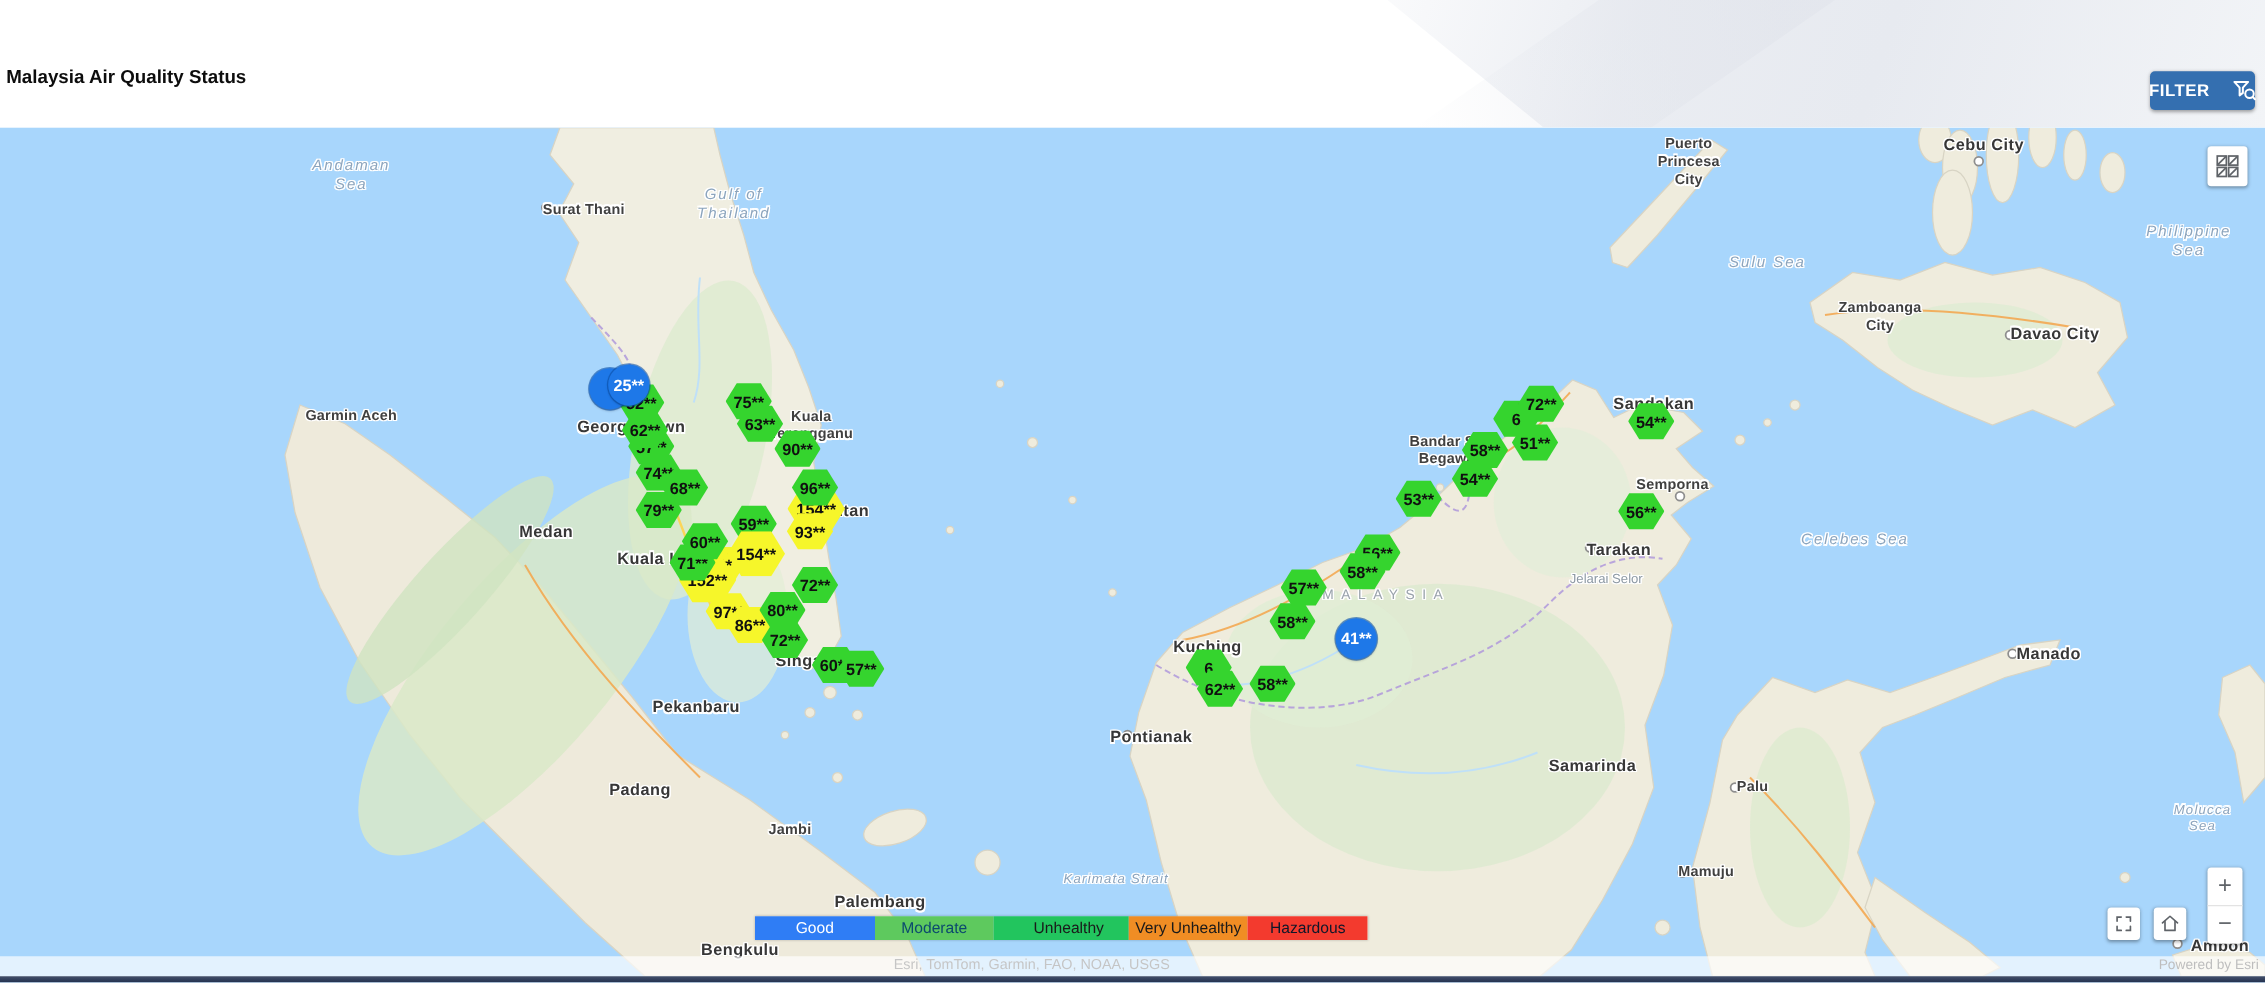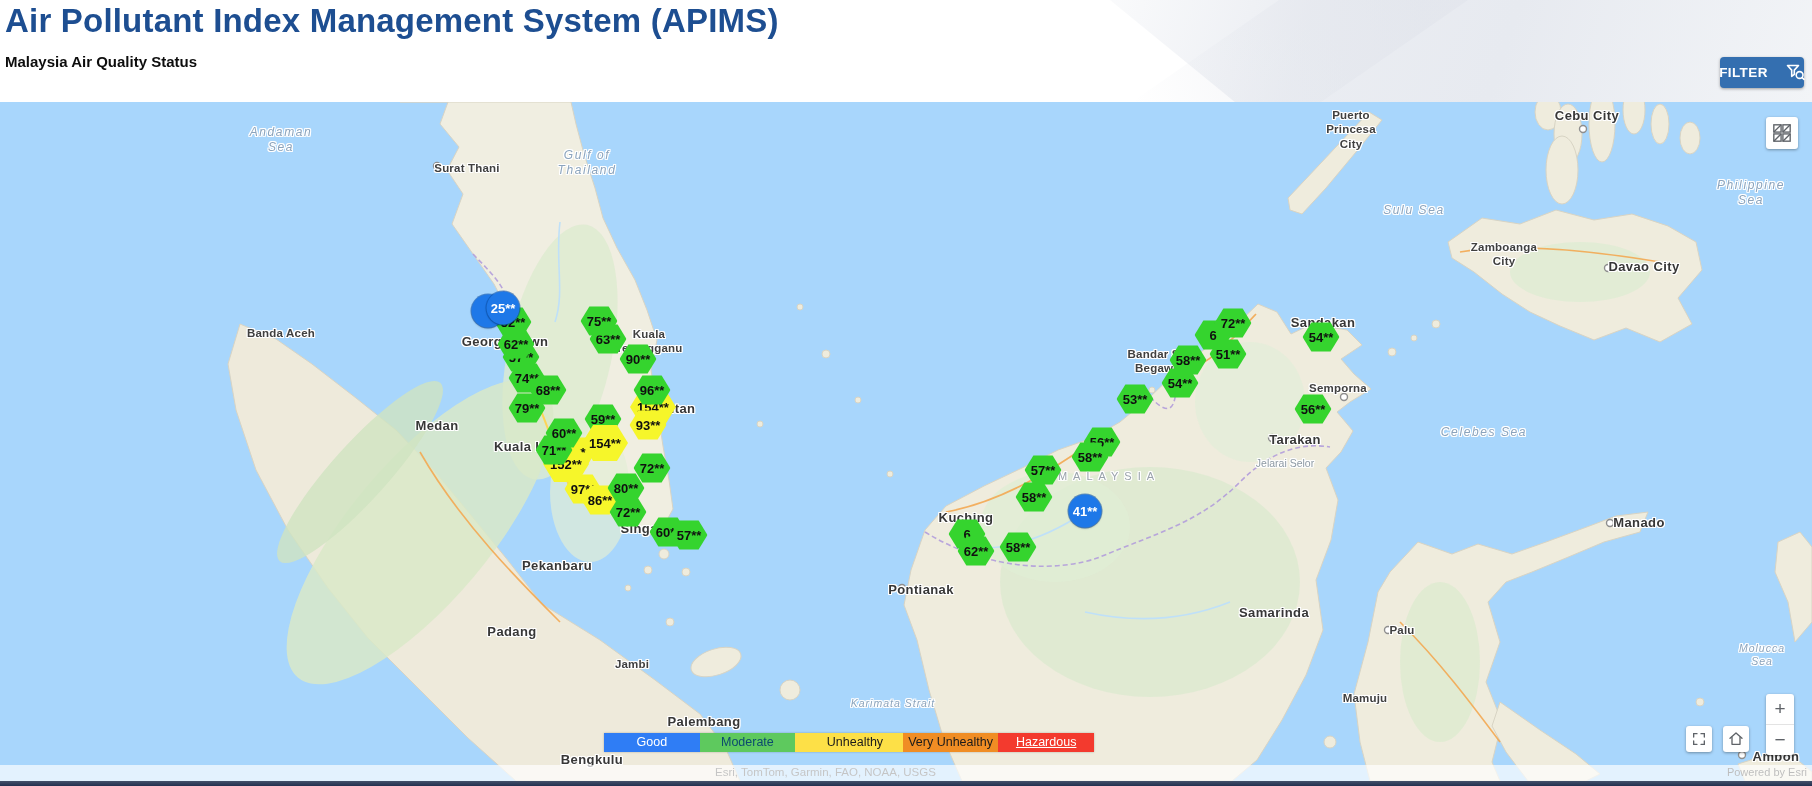--- a/index.html
+++ b/index.html
@@ -63,21 +63,20 @@
   .zoomcol .divider{height:1px;background:#e3e3e3;}
   
   .footer-bar{position:absolute;left:0;top:781px;width:1812px;height:5px;background:linear-gradient(#44506a,#22304f);z-index:40;}
 </style>
 </head>
 <body>
 
 <div class="header">
   <div class="deco"></div>
   <div class="deco2"></div>
-  <div class="title">Air Pollutant Index Management System (APIMS)</div>
   <div class="subtitle">Malaysia Air Quality Status</div>
   <button class="filter-btn">
     <span>FILTER</span>
     <span style="display:flex">
       <svg width="19" height="17" viewBox="0 0 19 17" fill="none" stroke="#ffffff" stroke-width="1.6" stroke-linecap="round" stroke-linejoin="round">
         <path d="M1.5 1.5 h11 l-4.2 4.6 v4.2 l-2.6 2 v-6.2 Z"></path>
         <circle cx="13.6" cy="11" r="3.4"></circle>
         <line x1="16.2" y1="13.6" x2="18" y2="15.4"></line>
       </svg>
     </span>
@@ -189,21 +188,21 @@
     <div class="plabel lbl-sea" style="left: 587px; top: 163px;">Gulf of
 Thailand</div>
     <div class="plabel lbl-sea" style="left: 1751px; top: 193px;">Philippine
 Sea</div>
     <div class="plabel lbl-sea" style="left: 1414px; top: 210px;">Sulu Sea</div>
     <div class="plabel lbl-sea" style="left: 1484px; top: 432px;">Celebes Sea</div>
     <div class="plabel lbl-sea_sm" style="left: 1762px; top: 655px;">Molucca Sea</div>
     <div class="plabel lbl-sea_sm" style="left: 893px; top: 704px;">Karimata Strait</div>
     <div class="plabel lbl-region" style="left: 1109px; top: 477px;">MALAYSIA</div>
     <div class="plabel lbl-town" style="left: 467px; top: 168px;">Surat Thani</div>
-    <div class="plabel lbl-town" style="left: 281px; top: 333px;">Banda Aceh</div>
+    <div class="plabel lbl-town" style="left: 281px; top: 333px;">Garmin Aceh</div>
     <div class="plabel lbl-city" style="left: 505px; top: 342px;">George Town</div>
     <div class="plabel lbl-town" style="left: 649px; top: 341px;">Kuala
 Terengganu</div>
     <div class="plabel lbl-city" style="left: 668px; top: 409px;">Kuantan</div>
     <div class="plabel lbl-city" style="left: 540px; top: 447px;">Kuala Lumpur</div>
     <div class="plabel lbl-city" style="left: 654px; top: 529px;">Singapore</div>
     <div class="plabel lbl-city" style="left: 437px; top: 426px;">Medan</div>
     <div class="plabel lbl-city" style="left: 557px; top: 566px;">Pekanbaru</div>
     <div class="plabel lbl-city" style="left: 512px; top: 632px;">Padang</div>
     <div class="plabel lbl-town" style="left: 632px; top: 664px;">Jambi</div>
@@ -273,23 +272,23 @@
     <div class="marker m-hex" style="left: 1034px; top: 497px; background: rgb(53, 212, 46);">58**</div>
     <div class="marker m-circle" style="left: 1085px; top: 511px; background: rgb(30, 120, 232);">41**</div>
     <div class="marker m-hex" style="left: 967px; top: 534px; background: rgb(53, 212, 46);">6</div>
     <div class="marker m-hex" style="left: 976px; top: 551px; background: rgb(53, 212, 46);">62**</div>
     <div class="marker m-hex" style="left: 1018px; top: 547px; background: rgb(53, 212, 46);">58**</div>
   </div>
 
 <div class="legend" id="legend">
     <div class="legend-item" style="background: rgb(47, 125, 245); color: rgb(255, 255, 255);">Good</div>
     <div class="legend-item" style="background: rgb(94, 201, 94); color: #0c4a6e;">Moderate</div>
-    <div class="legend-item" style="background: #fde047; color: rgb(26, 26, 26); padding-left: 12px;">Unhealthy</div>
+    <div class="legend-item" style="background: #22c55e; color: rgb(26, 26, 26); padding-left: 12px;">Unhealthy</div>
     <div class="legend-item" style="background: rgb(240, 141, 36); color: rgb(26, 26, 26);">Very Unhealthy</div>
-    <div class="legend-item" style="background: rgb(243, 58, 46); color: #ffffff; text-decoration: underline;">Hazardous</div>
+    <div class="legend-item" style="background: rgb(243, 58, 46); color: #0f172a;">Hazardous</div>
   </div>
 
 <div class="attrib"></div>
 <div class="attrib-text">Esri, TomTom, Garmin, FAO, NOAA, USGS</div>
 <div class="powered">Powered by Esri</div>
 
 <button class="ctrl basemap-btn">
   <span style="display:flex">
     <svg width="20" height="20" viewBox="0 0 22 22" fill="none" stroke="#5f6368" stroke-width="1.5">
       <rect x="2" y="2" width="8" height="8"></rect>

